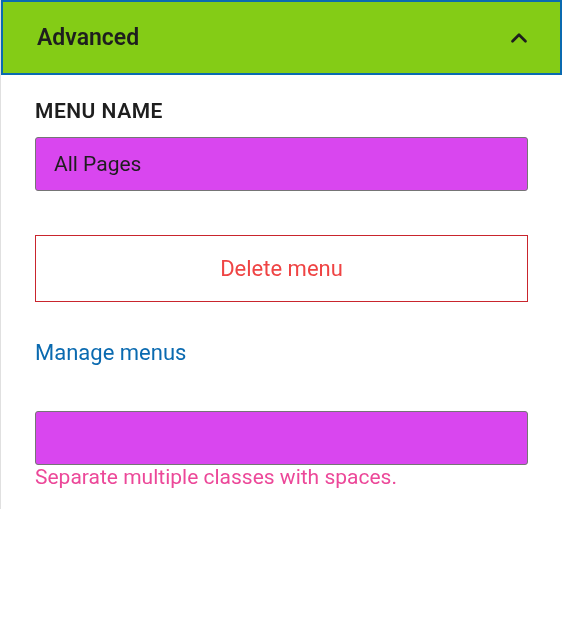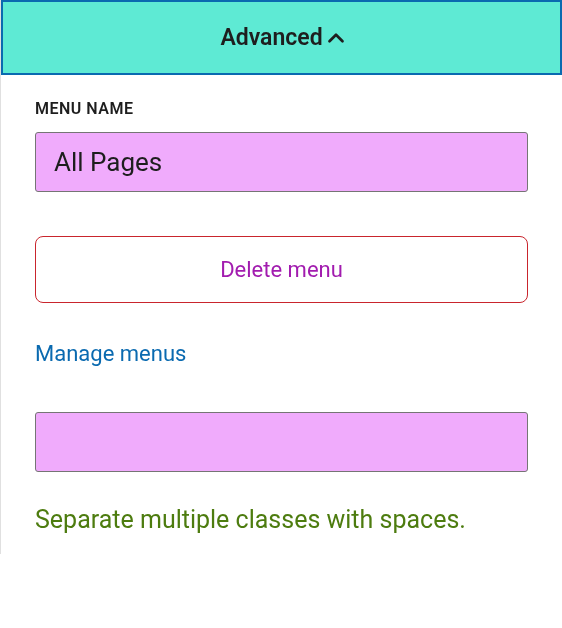--- a/index.html
+++ b/index.html
@@ -14,89 +14,89 @@
       height: 628px;
       padding: 0;
     }
     .panel {
       border-left: 1px solid #e0e0e0;
       padding-bottom: 20px;
     }
     .panel-header {
       display: flex;
       align-items: center;
-      justify-content: center;
+      justify-content: space-between;
       padding: 22px 28px 22px 34px;
       border: 2px solid #0a6ab0;
       cursor: pointer;
-      background: #5eead4;
+      background: #84cc16;
     }
     .panel-title {
       font-size: 23px;
       font-weight: 600;
       color: #1e1e1e;
     }
     .chevron-icon {
       display: flex;
       align-items: center;
       justify-content: center;
     }
     .chevron-icon svg {
       width: 26px;
       height: 26px;
     }
     .panel-body {
       padding: 24px 34px 0 34px;
     }
     .field-label {
-      font-size: 16px;
+      font-size: 21px;
       font-weight: 600;
       letter-spacing: 0.5px;
       color: #1e1e1e;
       text-transform: uppercase;
       margin-bottom: 14px;
       display: block;
     }
     .text-input {
       width: 100%;
       padding: 14px 18px;
-      font-size: 26px;
+      font-size: 21px;
       color: #1e1e1e;
       border: 1px solid #757575;
       border-radius: 3px;
-      background: #f0abfc;
+      background: #d946ef;
       font-family: inherit;
     }
     .delete-button {
       width: 100%;
       padding: 20px;
       margin-top: 44px;
       font-size: 22px;
       font-weight: 400;
-      color: #a21caf;
+      color: #ef4444;
       background: #fff;
       border: 1.5px solid #c9252d;
-      border-radius: 8px;
+      border-radius: 0;
       cursor: pointer;
       font-family: inherit;
     }
     .manage-link {
       display: inline-block;
       margin-top: 38px;
       font-size: 22px;
       color: #0a6ab0;
       cursor: pointer;
     }
     .second-field {
       margin-top: 46px;
     }
     .help-text {
-      margin-top: 33px;
-      font-size: 25px;
-      color: #4d7c0f;
+      margin-top: 0;
+      font-size: 21px;
+      color: #ec4899;
     }
   </style>
 </head>
 <body>
 
 <div class="panel">
   <div class="panel-header">
     <span class="panel-title">Advanced</span>
     <span class="chevron-icon">
       <svg viewBox="0 0 24 24" fill="none" stroke="#1e1e1e" stroke-width="2.5" stroke-linecap="round" stroke-linejoin="round">

